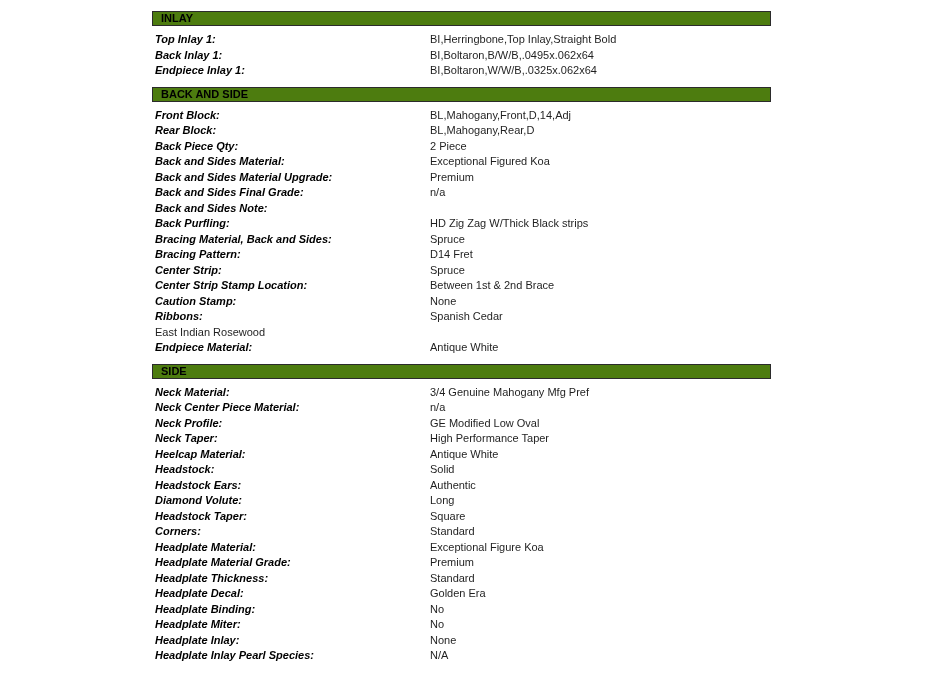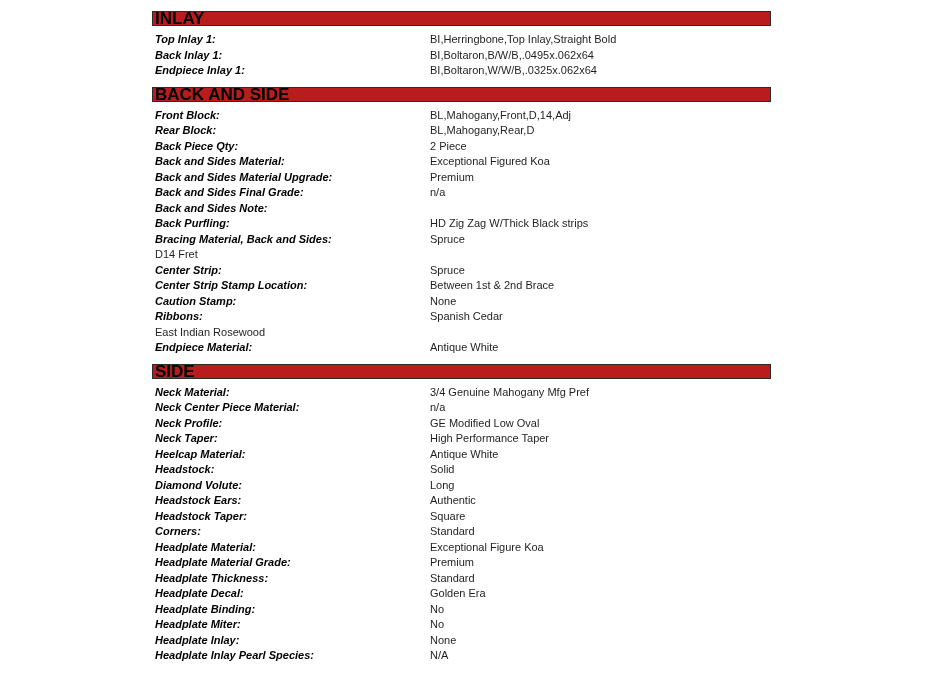--- a/index.html
+++ b/index.html
@@ -12,24 +12,24 @@
   }
   .sheet {
     position: absolute;
     left: 152px;
     top: 11px;
     width: 619px;
   }
   .section { margin-bottom: 8px; }
   .section-header {
     height: 15px;
-    background: #b91c1c;
+    background: #4d7c0f;
     border: 1px solid #2b2b2b;
-    padding-left: 2px;
-    font-size: 17px;
+    padding-left: 8px;
+    font-size: 11px;
     font-weight: bold;
     color: #000000;
     line-height: 13px;
     margin-bottom: 6px;
   }
   .row {
     display: flex;
     padding-left: 3px;
     font-size: 11px;
     line-height: 15.5px;
@@ -117,20 +117,21 @@
     <span class="label">Back Purfling:</span>
     <span class="value">HD Zig Zag W/Thick Black strips</span>
   </div>
 
   <div class="row">
     <span class="label">Bracing Material, Back and Sides:</span>
     <span class="value">Spruce</span>
   </div>
 
   <div class="row">
+    <span class="label">Bracing Pattern:</span>
     <span class="value">D14 Fret</span>
   </div>
 
   <div class="row">
     <span class="label">Center Strip:</span>
     <span class="value">Spruce</span>
   </div>
 
   <div class="row">
     <span class="label">Center Strip Stamp Location:</span>
@@ -187,30 +188,30 @@
     <span class="label">Heelcap Material:</span>
     <span class="value">Antique White</span>
   </div>
 
   <div class="row">
     <span class="label">Headstock:</span>
     <span class="value">Solid</span>
   </div>
 
   <div class="row">
+    <span class="label">Headstock Ears:</span>
+    <span class="value">Authentic</span>
+  </div>
+
+  <div class="row">
     <span class="label">Diamond Volute:</span>
     <span class="value">Long</span>
   </div>
 
   <div class="row">
-    <span class="label">Headstock Ears:</span>
-    <span class="value">Authentic</span>
-  </div>
-
-  <div class="row">
     <span class="label">Headstock Taper:</span>
     <span class="value">Square</span>
   </div>
 
   <div class="row">
     <span class="label">Corners:</span>
     <span class="value">Standard</span>
   </div>
 
   <div class="row">

